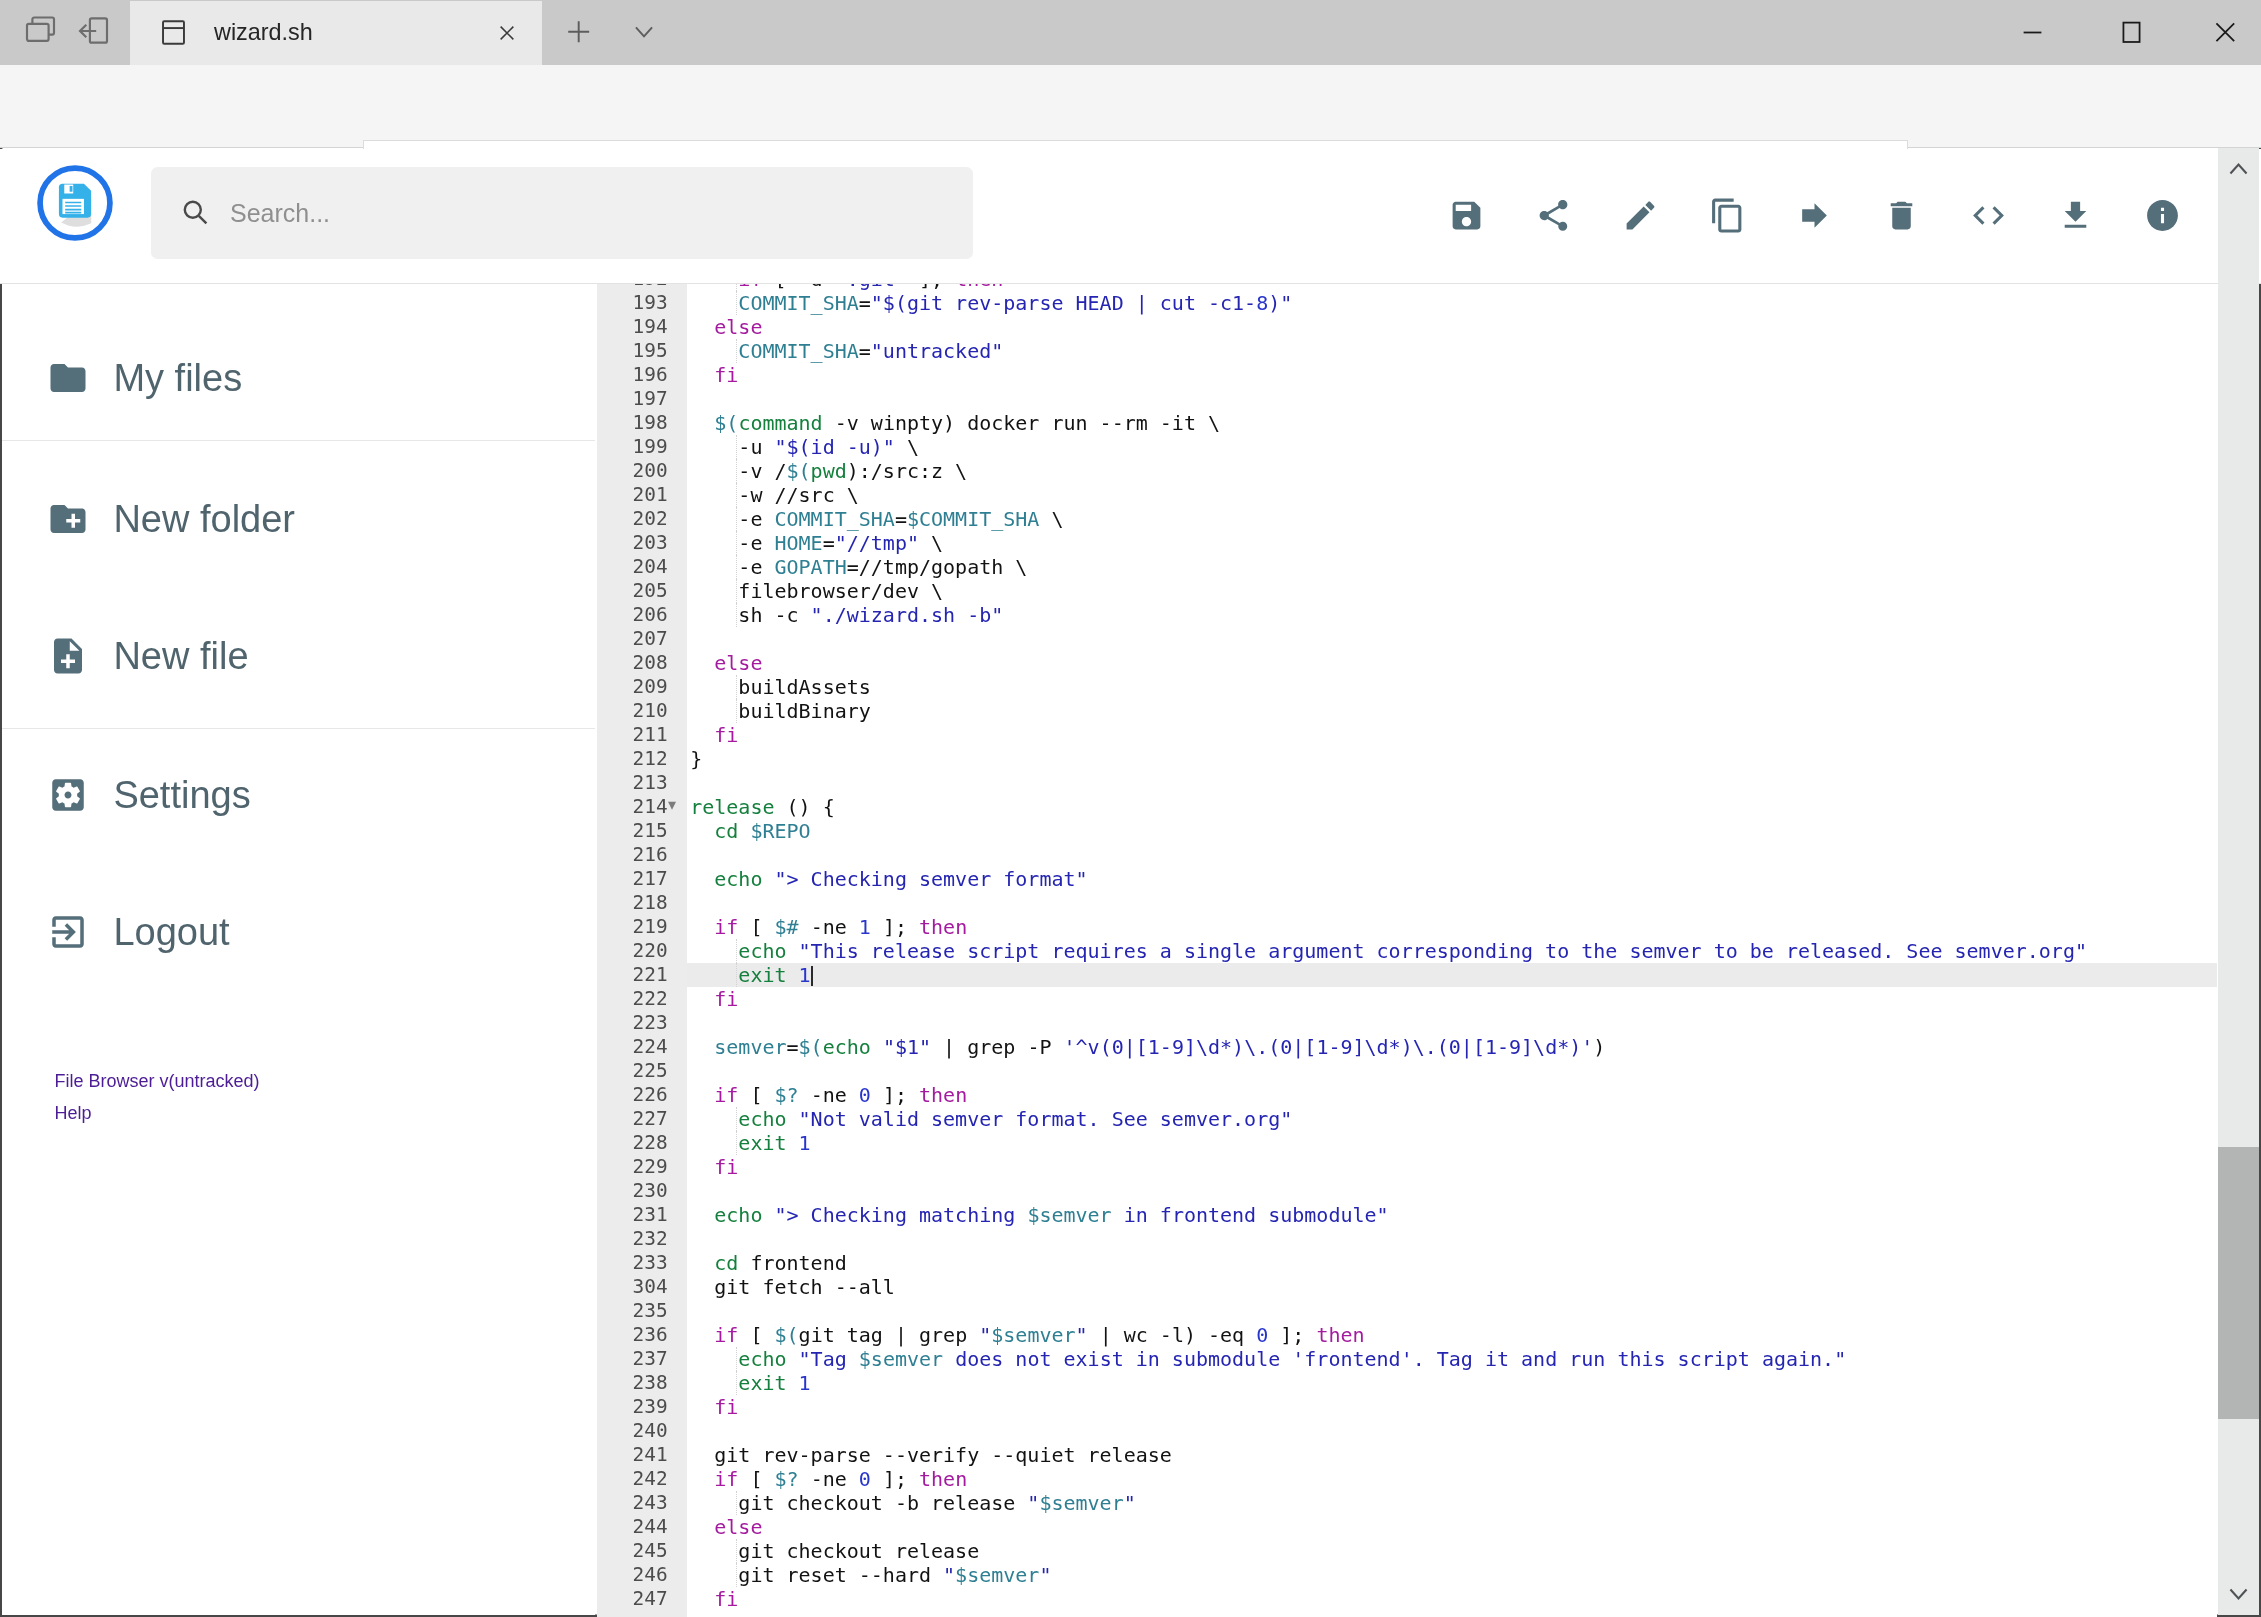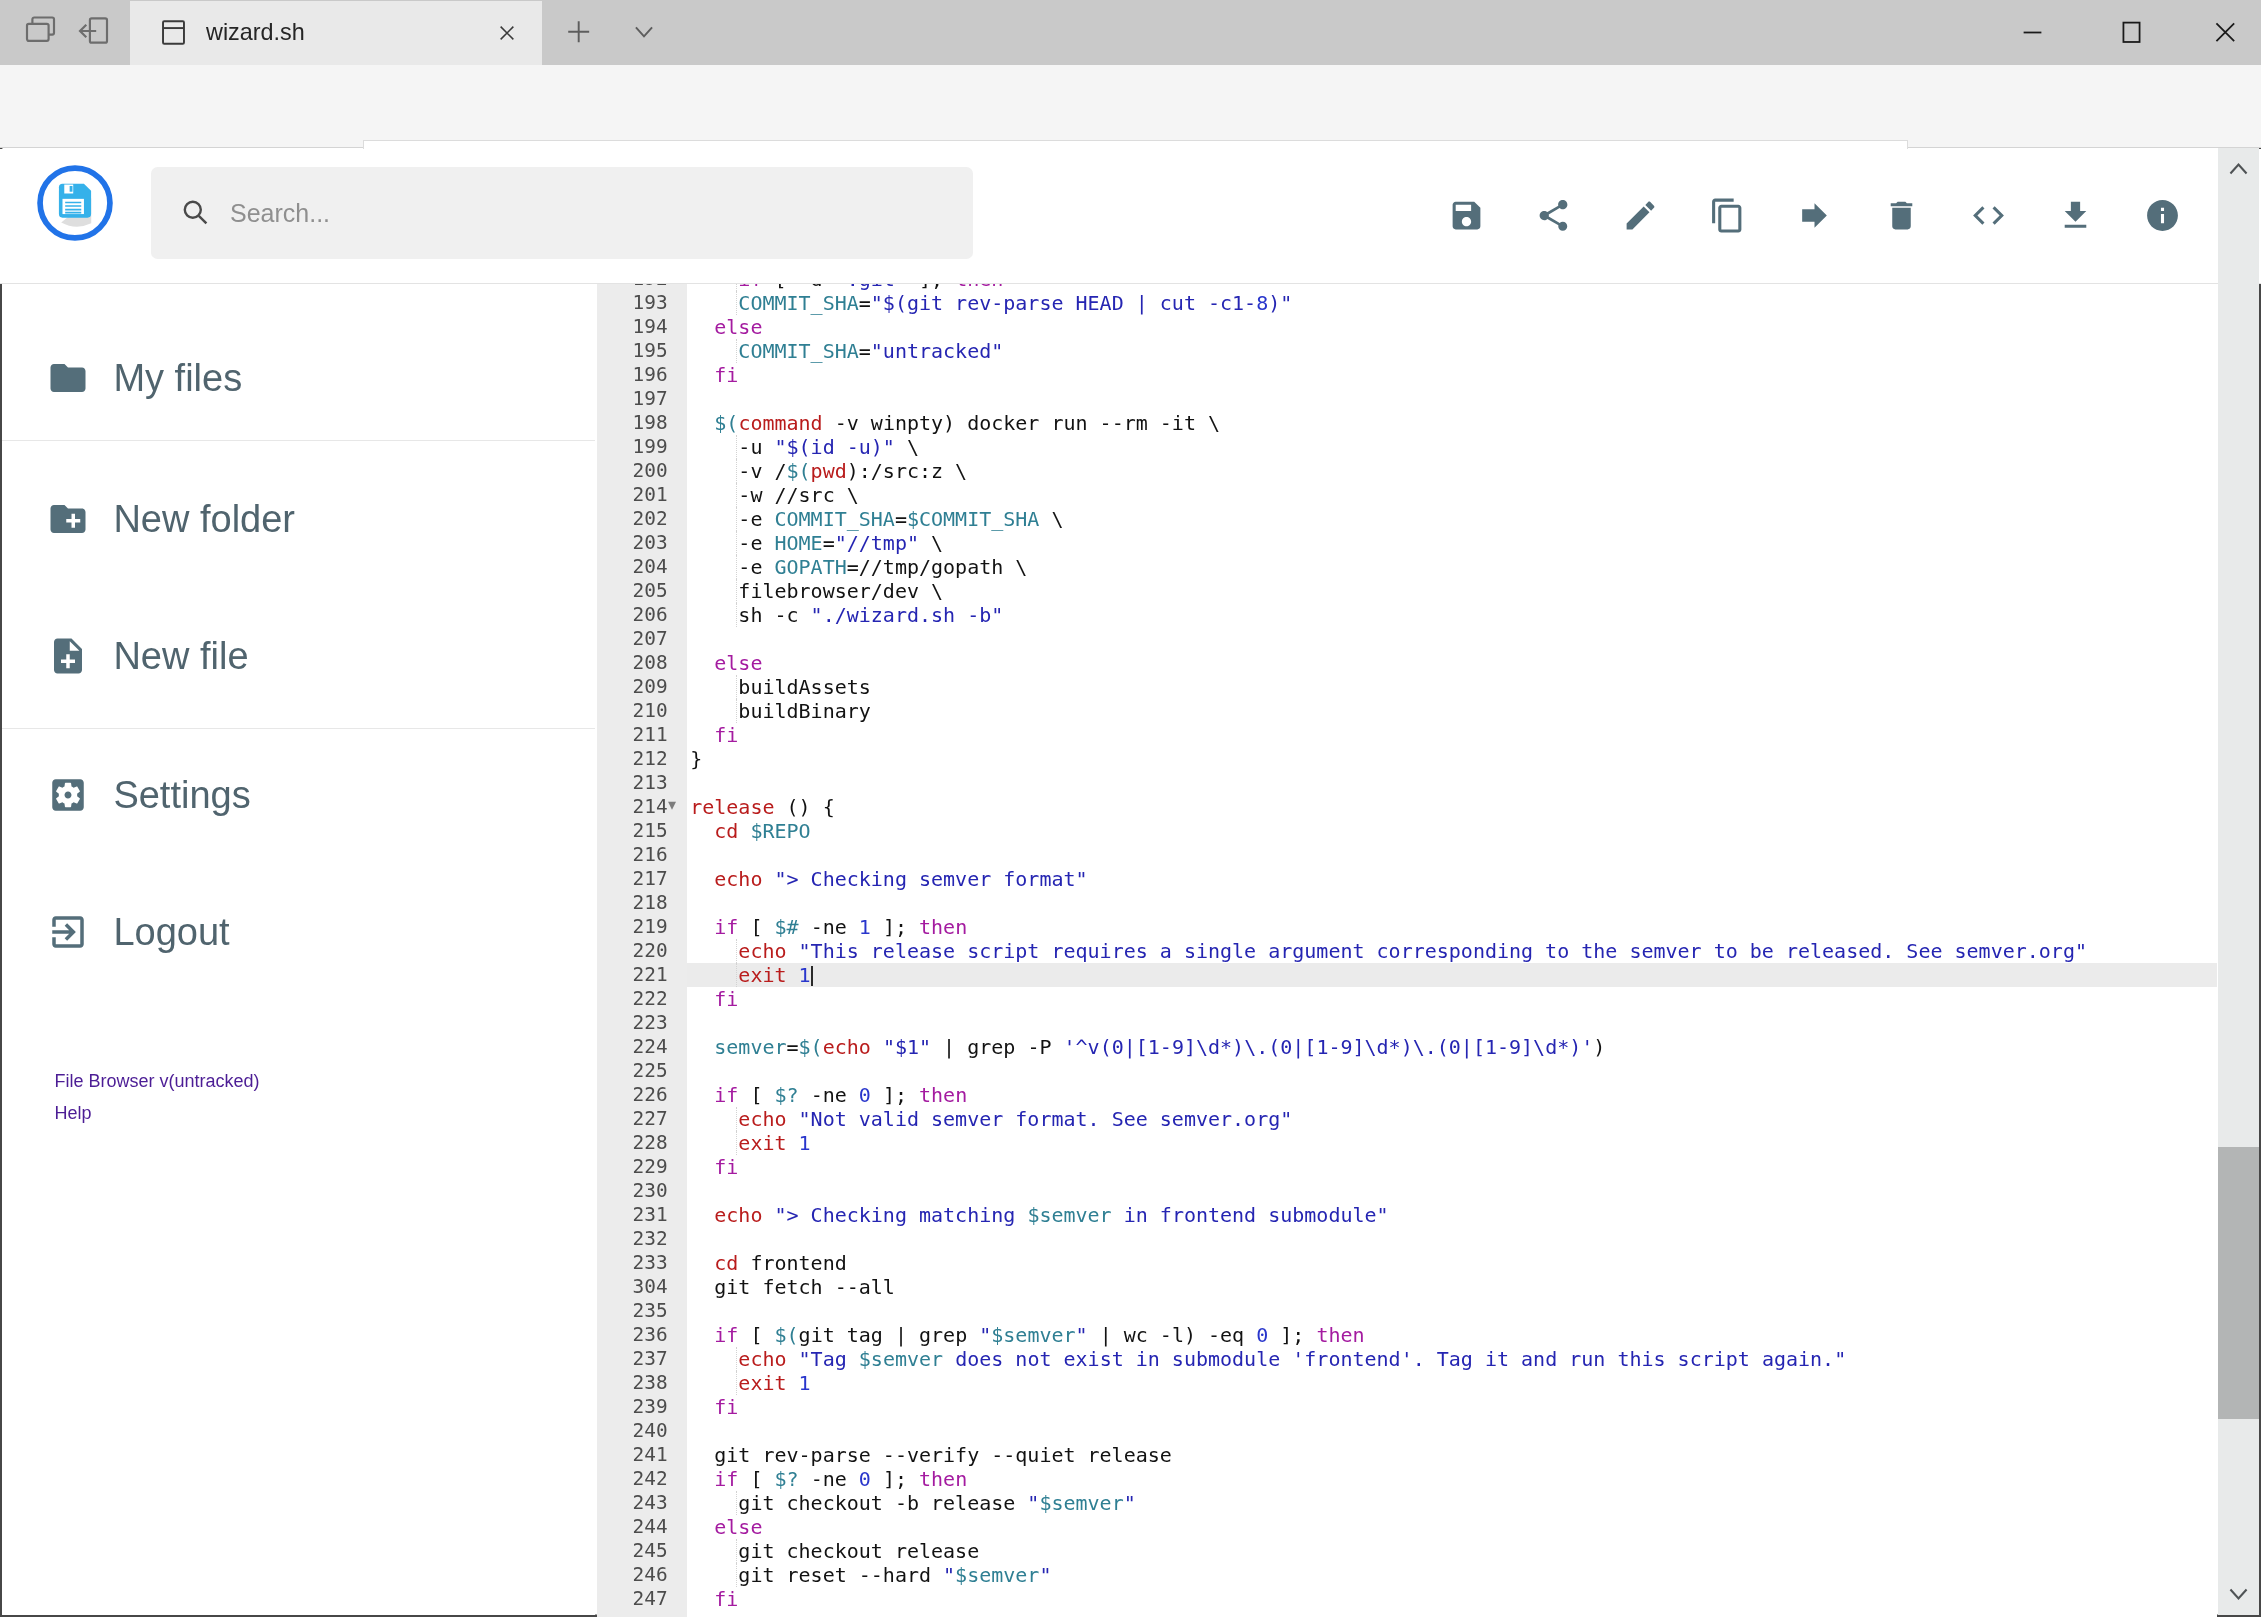--- a/index.html
+++ b/index.html
@@ -2,21 +2,21 @@
 <html style="font-size:13px"><head>
 <meta charset="utf-8">
 <style>
   html,body{margin:0;padding:0;background:#fff;}
   .window{position:relative;width:2261px;height:1617px;overflow:hidden;background:#fff;
           font-family:"Liberation Sans",sans-serif;box-shadow:inset 0 0 0 2.4px #474747;}
   
   .titlebar{position:absolute;left:0;top:0;width:100%;height:65px;background:#c9c9c9;}
   .tb-btn{position:absolute;top:13px;width:39px;height:39px;}
   .tab{position:absolute;left:130px;top:0.8px;width:412px;height:64px;background:#e9e9e9;
-       display:flex;align-items:center;padding-left:29px;box-sizing:border-box;}
+       display:flex;align-items:center;padding-left:29px;box-sizing:border-box;gap:8px;}
   .tab-title{font-size:23.4px;color:#262626;margin-left:18px;flex:1;}
   .win-ctl{position:absolute;top:0;height:65px;width:81px;display:flex;align-items:center;justify-content:center;}
   
   .navbar{position:absolute;left:0;top:65px;width:100%;height:83px;background:#f5f5f5;border-bottom:0.8px solid #d4d4d4;box-sizing:border-box;}
   .nav-ico{position:absolute;top:90px;}
   .urlfield{position:absolute;left:363px;top:75px;width:1545px;height:61px;background:#fff;border:0.8px solid #dcdcdc;
             box-sizing:border-box;display:flex;align-items:center;}
   .url-sep{width:0.8px;height:36px;background:#ddd;margin:0 13px 0 11.3px;}
   .url-text{font-size:23.4px;white-space:nowrap;flex:1;}
   .url-host{color:#1a1a1a;}
@@ -41,21 +41,21 @@
   .gutter-bg{position:absolute;left:0;top:0;width:90px;height:100%;background:#ececec;}
   .codeblock{position:relative;margin-top:-17px;}
   .line{position:relative;height:24px;display:flex;font-family:"DejaVu Sans Mono",monospace;font-size:20px;line-height:24px;}
   .ln{width:90px;box-sizing:border-box;padding-right:19.4px;text-align:right;color:#4c4c4c;font-size:19.4px;flex:none;}
   .lc{flex:1;white-space:pre;padding-left:3.2px;}
   .line.active .lc{background:#ebebeb;}
   .fold{position:absolute;left:71px;top:-1.6px;font-size:16px;color:#7d7d7d;font-family:"DejaVu Sans",sans-serif;}
   .guide{position:absolute;left:139px;top:0;height:24px;border-left:1.6px dotted #d2d2d2;}
   .caret{display:inline-block;width:2px;height:20px;background:#2a2a2a;vertical-align:-4px;}
   .tk-p{color:#121212;} .tk-k{color:#a41ba0;margin-top:22px;} .tk-s{color:#2525b2;}
-  .tk-v{color:#2f7f93;} .tk-b{color:#b91c1c;} .tk-n{color:#2936cc;}
+  .tk-v{color:#2f7f93;} .tk-b{color:#15803d;} .tk-n{color:#2936cc;}
   
   .pagescroll{position:absolute;left:2218px;width:41px;top:148px;bottom:2.4px;background:#e8eaea;}
   .ps-thumb{position:absolute;left:0;width:100%;top:999px;height:272px;background:#b3b5b5;}
   .ps-arrow{position:absolute;left:5.7px;width:29px;height:29px;}
   svg{display:block;}
 </style>
 </head>
 <body>
 
 <div class="window">

